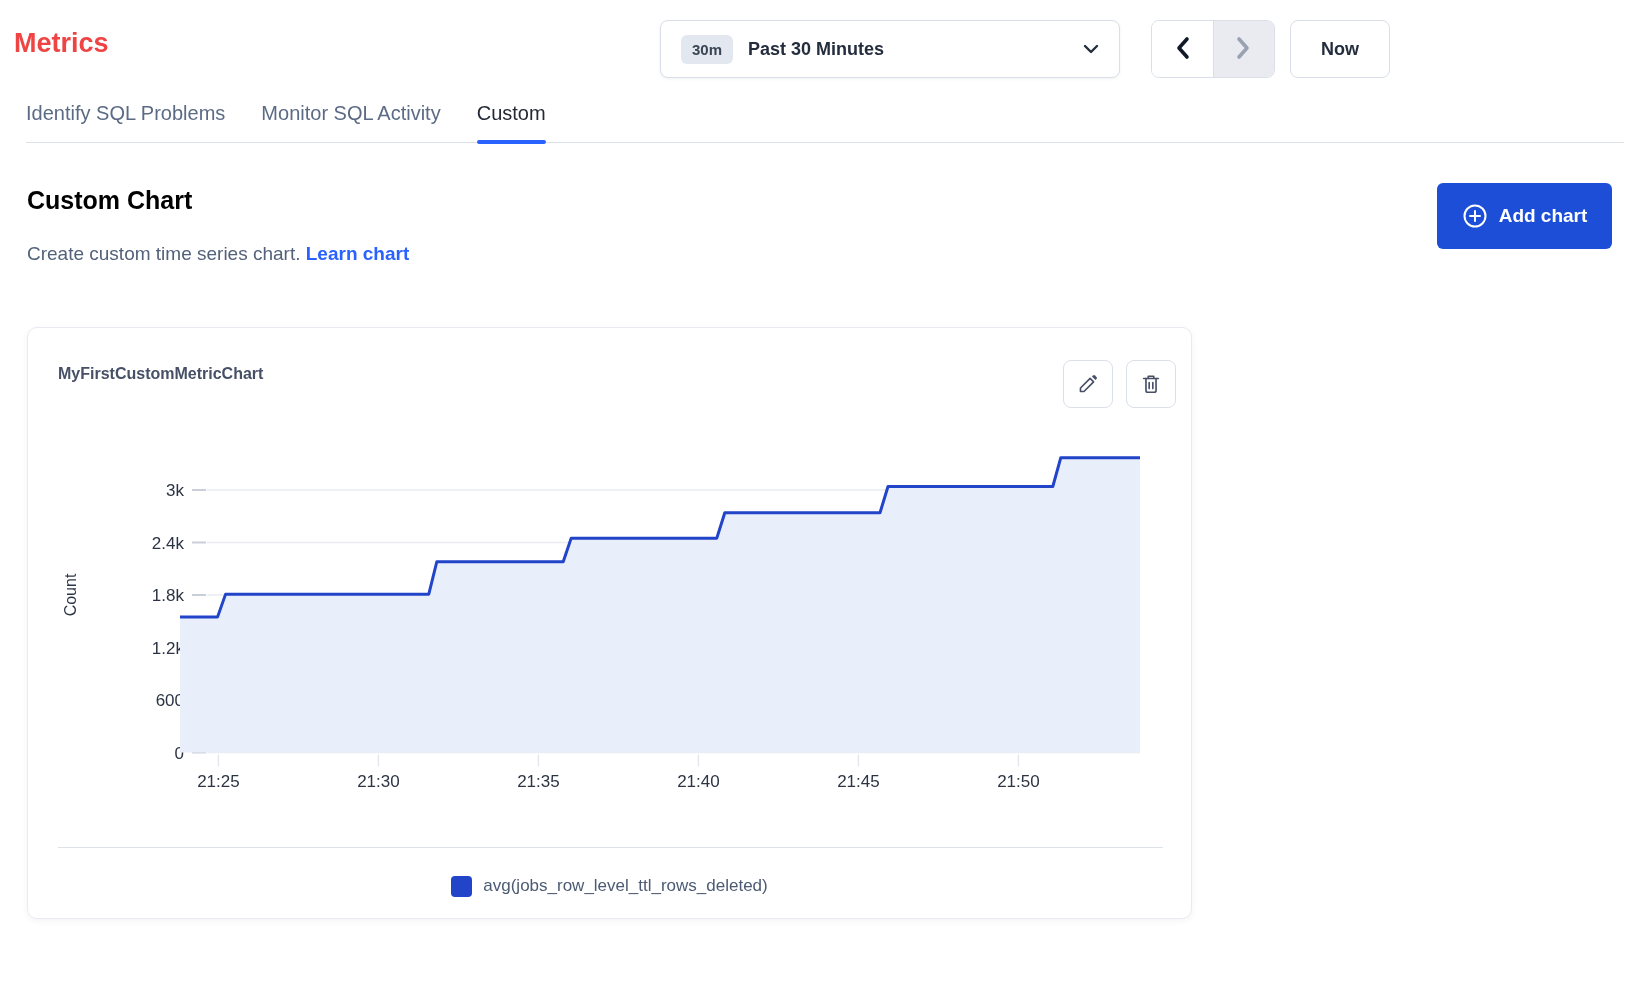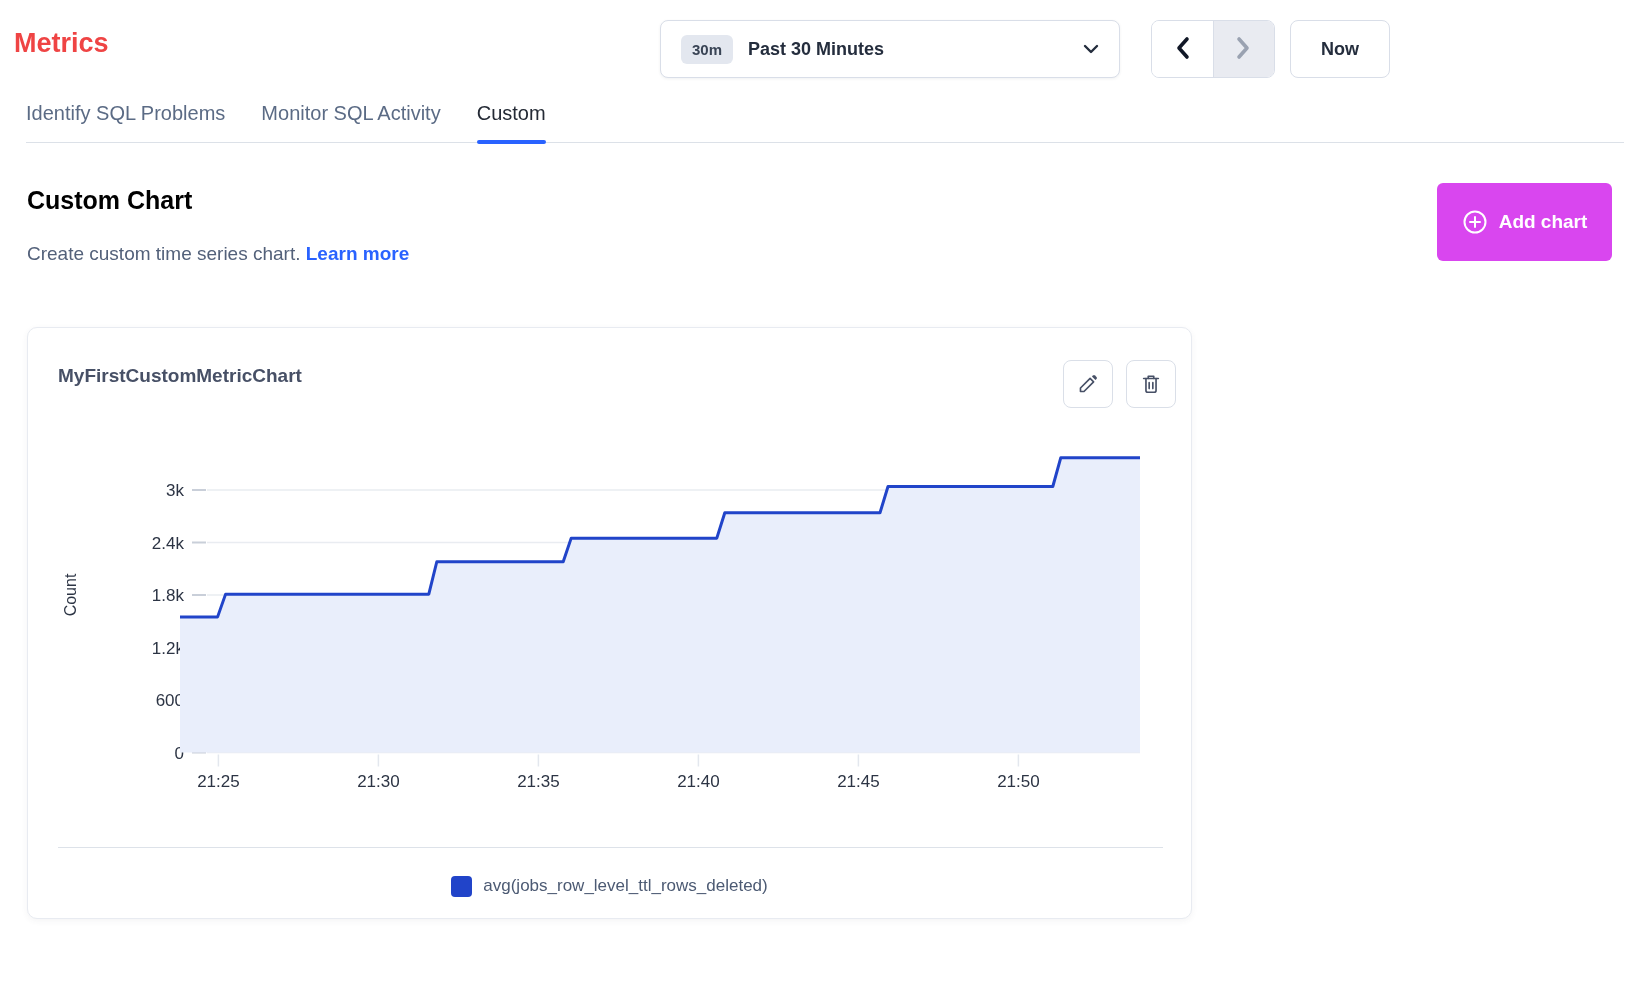--- a/index.html
+++ b/index.html
@@ -34,28 +34,28 @@
   .tab { position:relative; font-size:20px; color:#5b6b85; padding-bottom:17px; cursor:pointer; }
   .tab--active { color:#242a35; }
   .tab--active::after { content:""; position:absolute; left:0; right:0; bottom:-2px; height:4px;
     background:#2962ff; border-radius:2px; }
 
   
   .section-heading { position:absolute; left:27px; top:186px; font-size:25px; font-weight:bold; color:#000000; }
   .section-subtitle { position:absolute; left:27px; top:243px; font-size:19px; color:#53617a; }
   .learn-more { color:#2962ff; font-weight:600; text-decoration:none; cursor:pointer; }
 
-  .add-chart-btn { position:absolute; left:1437px; top:183px; width:175px; height:78px;
-    background:#d946ef; border:none; border-radius:6px; color:#fff; font-family:inherit;
+  .add-chart-btn { position:absolute; left:1437px; top:183px; width:175px; height:66px;
+    background:#1d4ed8; border:none; border-radius:6px; color:#fff; font-family:inherit;
     font-size:19px; font-weight:600; display:flex; align-items:center; justify-content:center; gap:11px; cursor:pointer; }
 
   
   .card { position:absolute; left:27px; top:327px; width:1165px; height:592px; background:#fff;
     border:1px solid #e8ebf1; border-radius:10px; box-shadow:0 2px 6px rgba(60,70,90,.06); }
-  .card-title { position:absolute; left:30px; top:37px; font-size:19px; font-weight:bold; color:#475066; }
+  .card-title { position:absolute; left:30px; top:37px; font-size:16px; font-weight:bold; color:#475066; }
   .icon-btn { position:absolute; top:32px; width:50px; height:48px; background:#fff;
     border:1px solid #dadfe8; border-radius:8px; display:flex; align-items:center; justify-content:center;
     color:#475066; cursor:pointer; }
   .icon-btn.edit { left:1035px; }
   .icon-btn.delete { left:1098px; }
 
   #chart { position:absolute; left:0; top:80px; }
   #chart text { font-family:"Liberation Sans", sans-serif; }
 
   .card-divider { position:absolute; left:30px; top:519px; width:1105px; height:1px; background:#dde2e9; }
@@ -101,21 +101,21 @@
   <button class="now-button">Now</button>
 
   <nav class="tabs">
     <span class="tab">Identify SQL Problems</span>
     <span class="tab">Monitor SQL Activity</span>
     <span class="tab tab--active">Custom</span>
   </nav>
 
   <h2 class="section-heading">Custom Chart</h2>
   <p class="section-subtitle"><span>Create custom time series chart.</span>
-    <a class="learn-more">Learn more</a>
+    <a class="learn-more">Learn chart</a>
   </p>
 
   <button class="add-chart-btn">
     <span style="display:flex;">
       <svg width="26" height="26" viewBox="0 0 26 26">
           <circle cx="13" cy="13" r="10.5" fill="none" stroke="#fff" stroke-width="2"></circle>
           <line x1="13" y1="8" x2="13" y2="18" stroke="#fff" stroke-width="2" stroke-linecap="round"></line>
           <line x1="8" y1="13" x2="18" y2="13" stroke="#fff" stroke-width="2" stroke-linecap="round"></line>
         </svg>
     </span>

